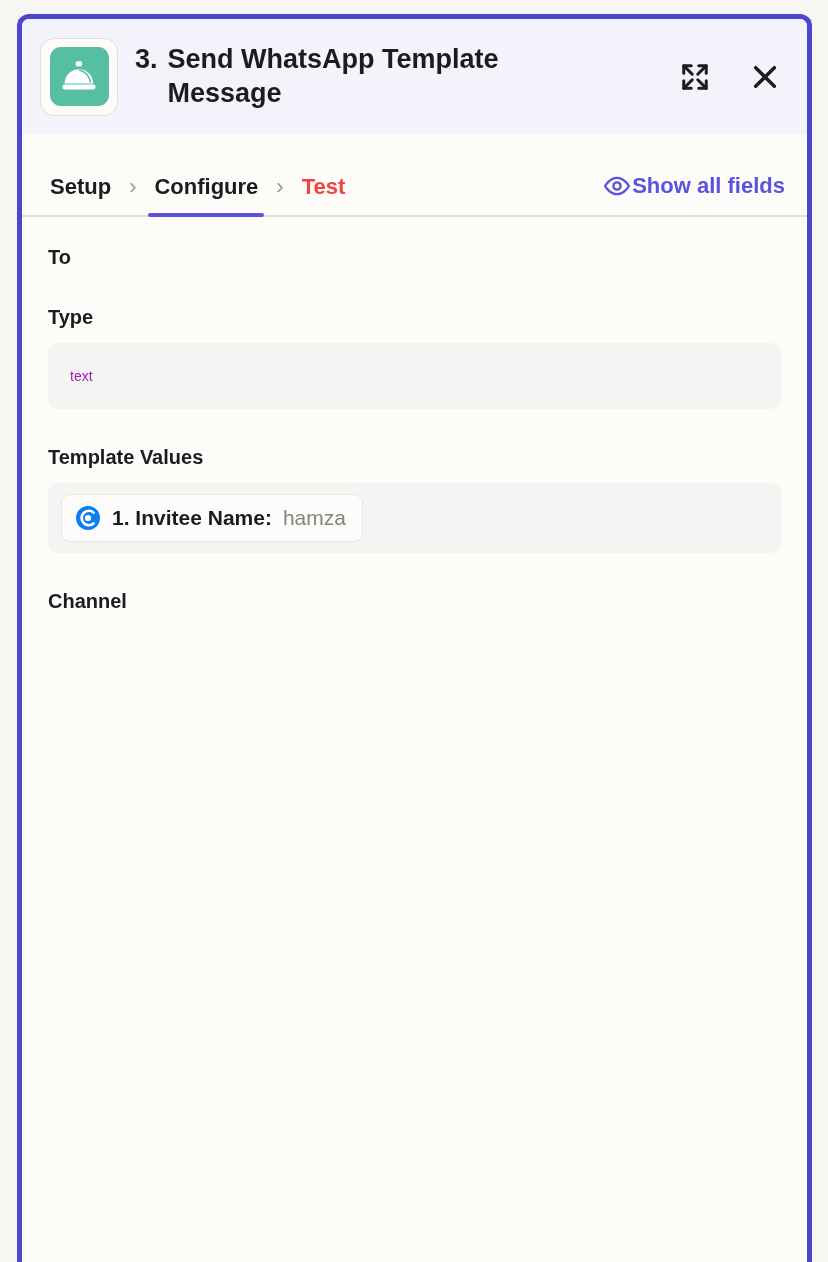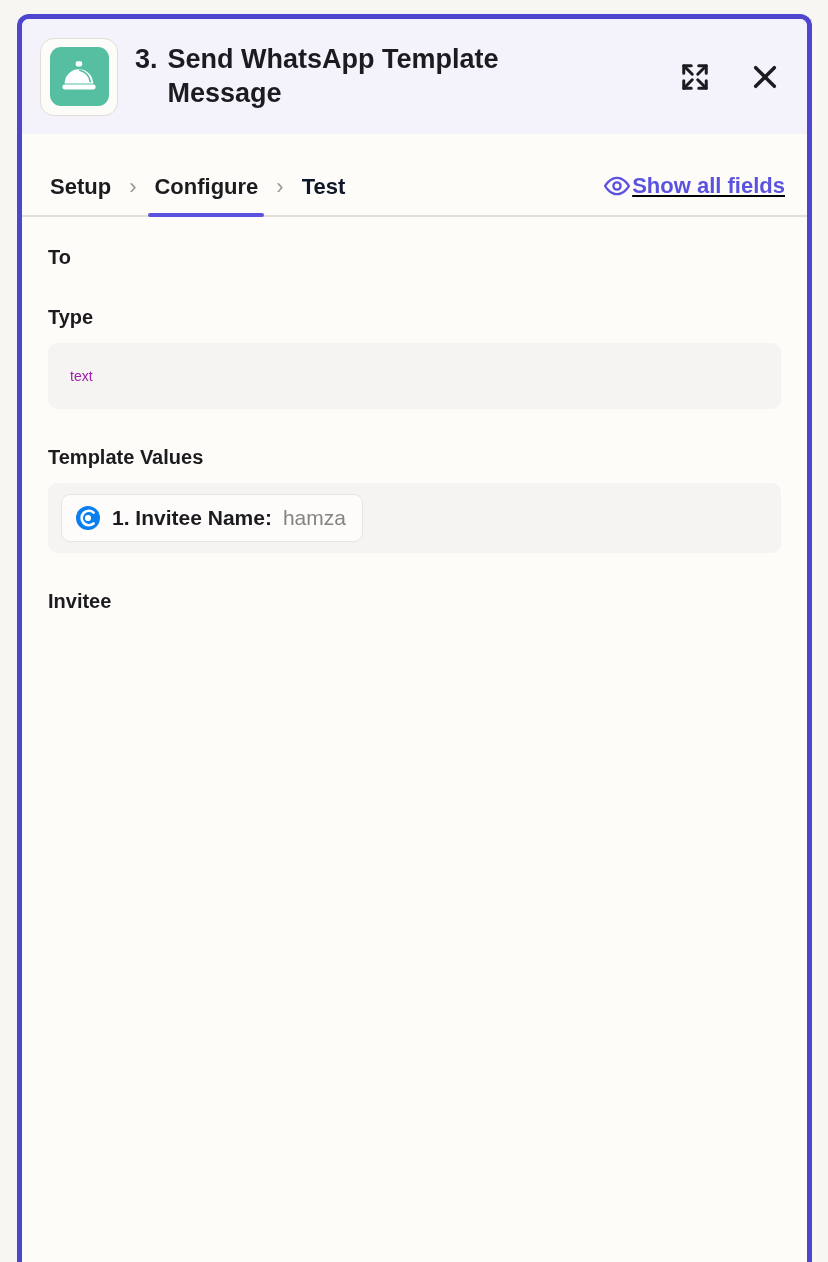--- a/index.html
+++ b/index.html
@@ -131,21 +131,21 @@
     font-weight: 700;
     color: #1c1b1f;
     padding: 0 2px 17px;
     background: none;
     border: none;
     cursor: pointer;
     font-family: inherit;
     position: relative;
     line-height: 1;
   }
-  .tab.inactive { color: #0f172a; }
+  .tab.inactive { color: #ef4444; }
   .tab.active::after {
     content: "";
     position: absolute;
     left: -4px; right: -4px; bottom: -2px;
     height: 4px;
     background: #5b52e0;
     border-radius: 2px;
   }
   .tab-sep {
     color: #9a9892;
@@ -158,21 +158,20 @@
   #show-all-fields {
     margin-left: auto;
     display: flex;
     align-items: center;
     gap: 1px;
     padding-bottom: 15px;
     background: none;
     border: none;
     cursor: pointer;
     font-family: inherit;
-    text-decoration: underline;
   }
   #show-all-fields-label {
     font-size: 22px;
     font-weight: 700;
     color: #5b52e0;
     line-height: 1;
   }
 
   
   #body {
@@ -325,17 +324,17 @@
               <circle cx="13" cy="13" r="3.1" fill="#ffffff"></circle>
             </svg>
           </span>
           <span class="chip-key">1. Invitee Name:</span>
           <span class="chip-val">hamza</span>
         </span>
       </div>
     </div>
 
     <div class="field-group">
-      <div class="field-label">Invitee</div>
+      <div class="field-label">Channel</div>
     </div>
 
   </div>
 </div>
 
 </body></html>

